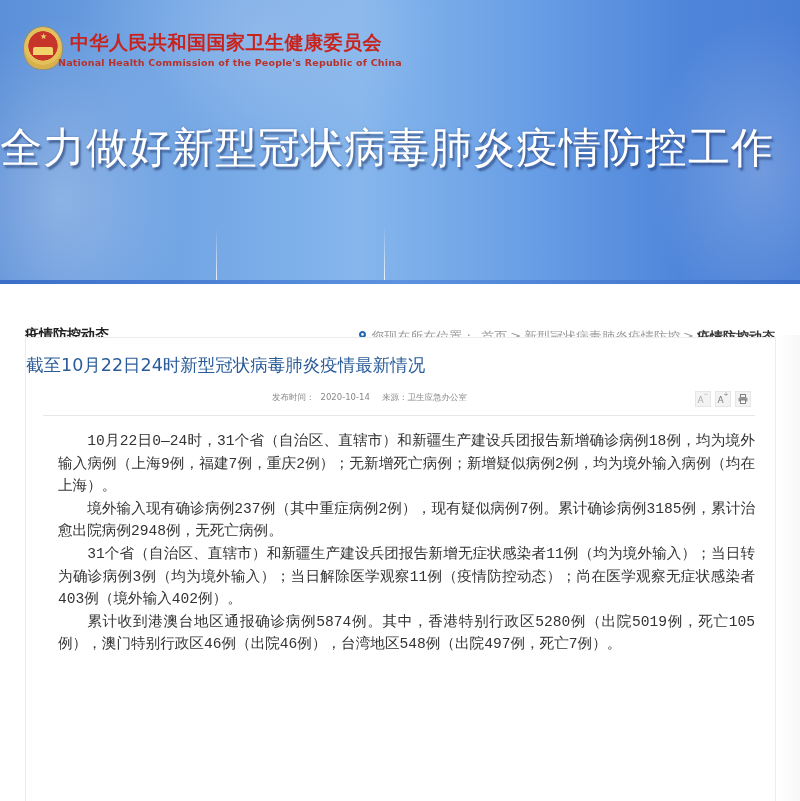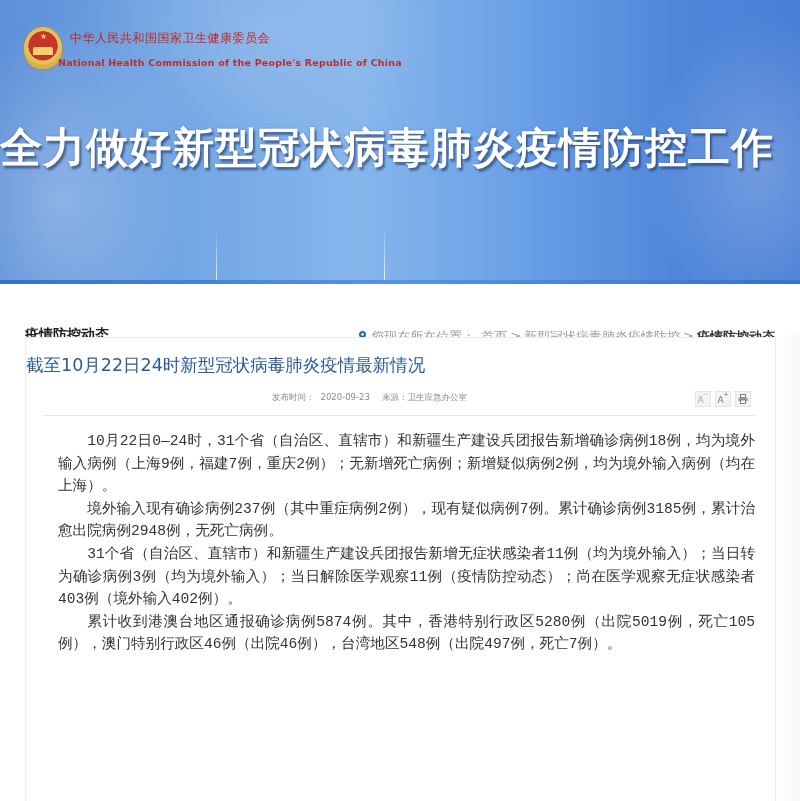--- a/index.html
+++ b/index.html
@@ -32,30 +32,30 @@
     box-shadow: 0 0 0 1px rgba(180,140,40,0.6);
   }
   .emblem-star {
     position: absolute; left: 40px; top: 33px; color: #f2d36b; font-size: 8px; line-height: 8px;
   }
   .emblem-gate {
     position: absolute; left: 33px; top: 47px; width: 20px; height: 8px; background: #f2d36b;
     border-radius: 2px 2px 0 0;
   }
   .org-name-cn {
-    position: absolute; left: 70px; top: 30px; font-size: 12px; font-weight: normal;
+    position: absolute; left: 70px; top: 30px; font-size: 19px; font-weight: bold;
     color: #c8231d; letter-spacing: 0.5px; white-space: nowrap;
   }
   .org-name-en {
     position: absolute; left: 58px; top: 57px; font-size: 9.5px; font-weight: bold;
     color: #b8302a; white-space: nowrap; letter-spacing: 0.2px;
   }
   .banner-slogan {
     position: absolute; left: 0; width: 728px; top: 120px; text-align: right;
-    font-size: 42px; font-weight: bold; color: #ffffff; letter-spacing: 1px;
+    font-size: 42px; font-weight: normal; color: #ffffff; letter-spacing: 1px;
     text-shadow: 2px 3px 2px rgba(30,50,100,0.55), 0 0 2px rgba(30,50,100,0.4);
     white-space: nowrap;
   }
 
   
   .section-header {
     position: absolute; left: 25px; top: 292px; width: 750px; height: 30px;
     border-bottom: 5px solid #a16207;
     margin-top: 26px;
   }
@@ -145,21 +145,21 @@
     <span class="sep">&gt;</span>
     <span class="link">新型冠状病毒肺炎疫情防控</span>
     <span class="sep">&gt;</span>
     <span class="current">疫情防控动态</span>
   </div>
 </div>
 
 <div class="card">
   <div class="article-title">截至10月22日24时新型冠状病毒肺炎疫情最新情况</div>
   <div class="meta">
-    <span>发布时间：</span><span style="margin-right:12px">2020-09-23</span><span style="margin-right:0">来源：</span><span>卫生应急办公室</span>
+    <span>发布时间：</span><span style="margin-right:12px">2020-10-14</span><span style="margin-right:0">来源：</span><span>卫生应急办公室</span>
   </div>
   <div class="tools">
     <div class="tool-btn" style="color:#aaa">
       <span><span>A</span><sup>−</sup></span>
     </div>
     <div class="tool-btn">
       <span><span>A</span><sup>+</sup></span>
     </div>
     <div class="tool-btn">
       <svg width="10" height="10" viewBox="0 0 10 10">

